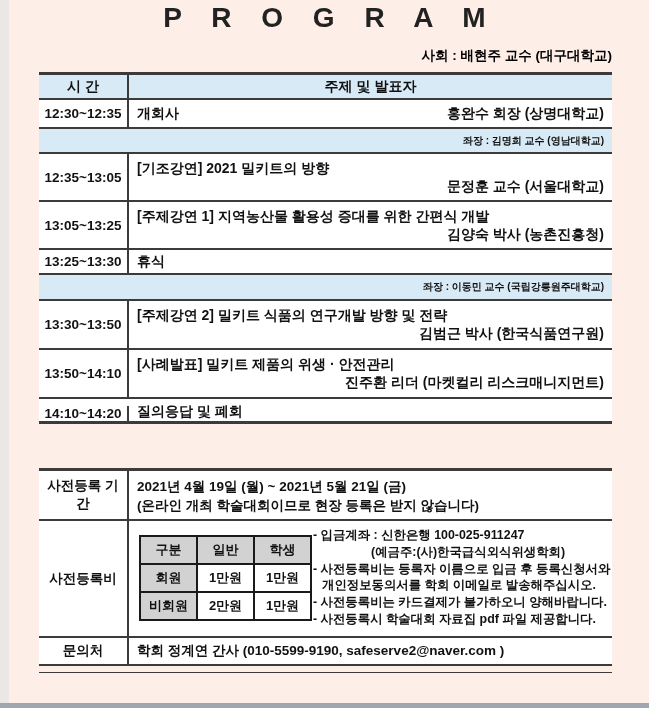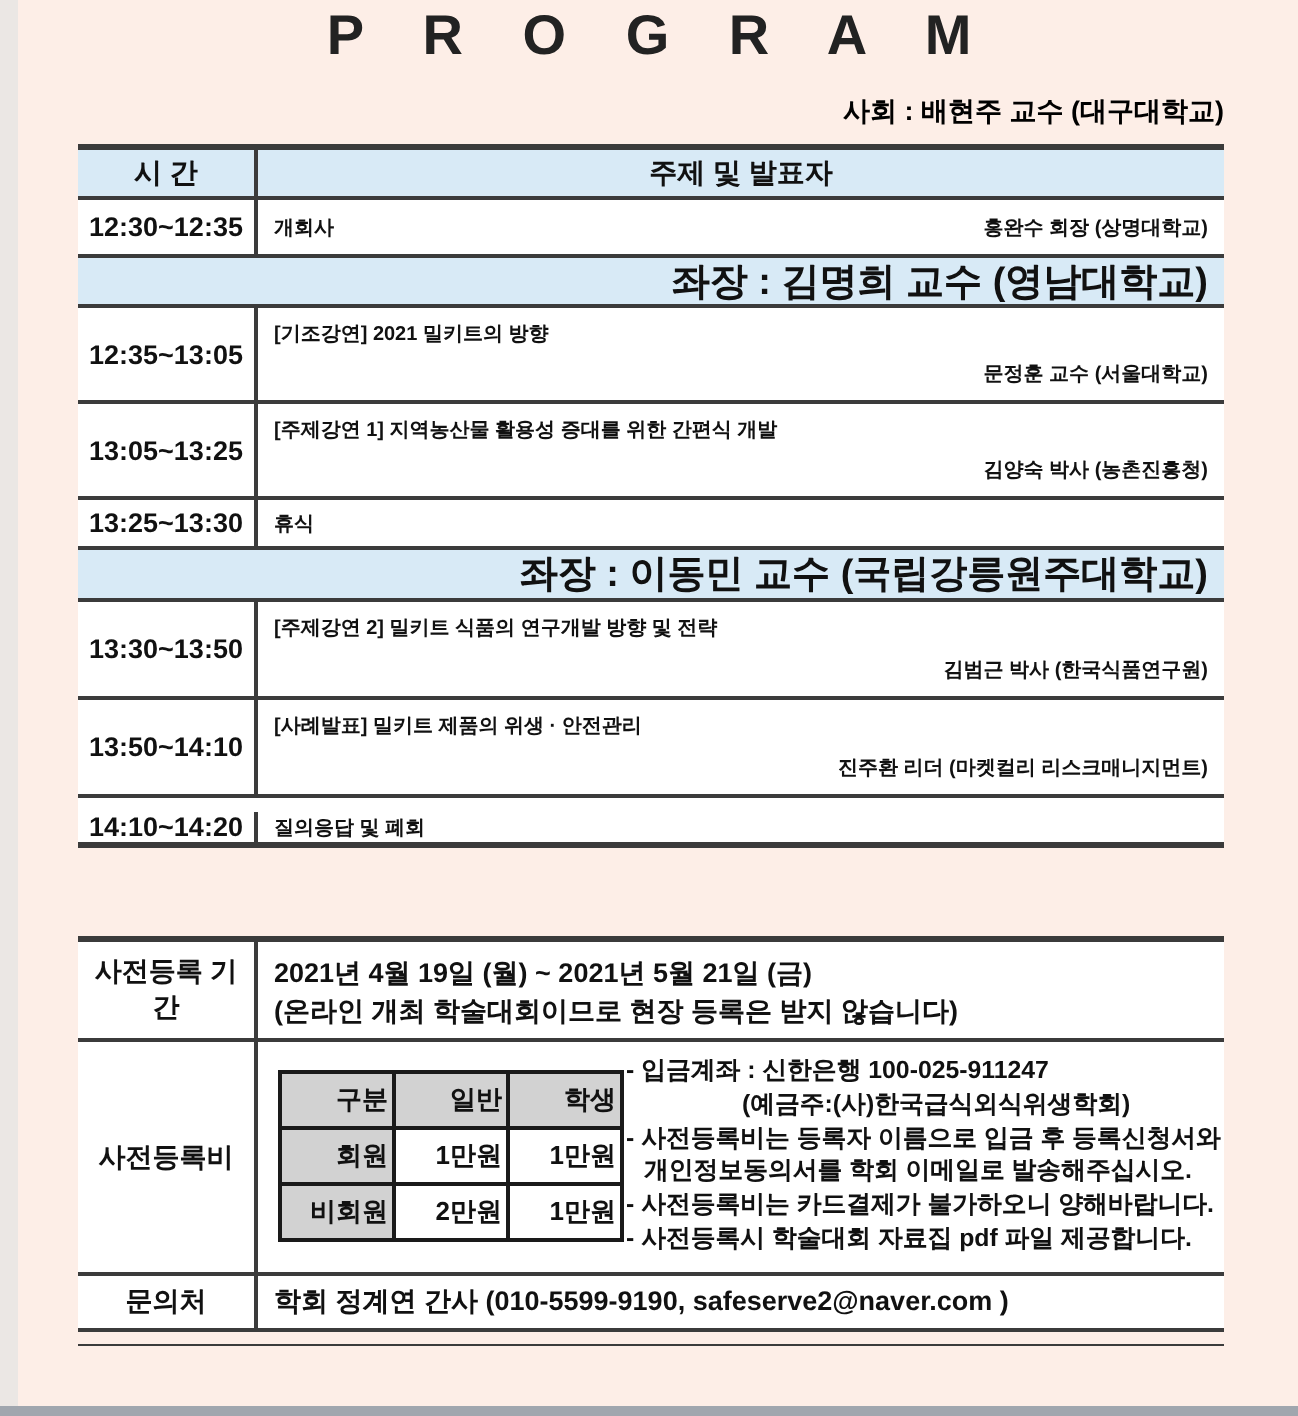--- a/index.html
+++ b/index.html
@@ -27,30 +27,30 @@
     border-top:3px solid #3b3b3b;border-bottom:3px solid #3b3b3b;
     background:#fff;
   }
   .srow{display:flex;box-sizing:border-box;}
   .srow + .srow{border-top:2px solid #3b3b3b;}
   .time{
     flex:0 0 90px;display:flex;align-items:center;justify-content:center;
     font-size:13.5px;font-weight:700;background:#fff;
     border-right:2px solid #3b3b3b;box-sizing:border-box;
   }
-  .content{flex:1;background:#fff;box-sizing:border-box;font-size:10px;font-weight:700;}
+  .content{flex:1;background:#fff;box-sizing:border-box;font-size:14px;font-weight:700;}
   .content.oneline{display:flex;align-items:center;justify-content:space-between;padding:0 8px;}
   .content.twoline{display:flex;flex-direction:column;justify-content:space-between;padding:6px 8px;}
   .content .line-presenter{text-align:right;}
   .srow.head .time,.srow.head .content{background:#d8eaf6;}
   .srow.head .content{display:flex;align-items:center;justify-content:center;font-size:14px;}
   .srow.head .time{font-size:14px;}
   .chair{
     flex:1;background:#d8eaf6;display:flex;align-items:center;justify-content:flex-end;
-    padding-right:8px;font-size:19px;font-weight:700;box-sizing:border-box;
+    padding-right:8px;font-size:10px;font-weight:700;box-sizing:border-box;
   }
   .h26{height:23px;} .h31{height:29px;text-align:right;} .h27{height:25px;} .h28{height:26px;}
   .h50{height:48px;} .h51{height:49px;} .hlast{height:24px;align-items:flex-end;}
 
   
   .reg{
     position:absolute;left:39px;top:468px;width:573px;
     border-top:3px solid #3b3b3b;background:#fff;
   }
   .reg-row{display:flex;border-bottom:2px solid #3b3b3b;box-sizing:border-box;}
@@ -59,21 +59,21 @@
     flex:0 0 90px;display:flex;align-items:center;justify-content:center;text-align:center;
     font-size:13.5px;font-weight:700;background:#fff;
     border-right:2px solid #3b3b3b;box-sizing:border-box;padding:0 2px;
   }
   .reg-content{flex:1;background:#fff;box-sizing:border-box;}
   .period-content{padding:6px 8px;font-size:13.5px;font-weight:700;line-height:19px;}
   .fee-row{height:117px;}
   .fee-content{position:relative;}
   .fee-table{position:absolute;left:10px;top:14px;border-collapse:collapse;}
   .fee-table td{
-    border:2px solid #1a1a1a;width:51px;height:26px;text-align:right;
+    border:2px solid #1a1a1a;width:51px;height:26px;text-align:center;
     font-size:13px;font-weight:700;background:#fff;padding:0 2px;
   }
   .fee-table td.gray{background:#d2d2d2;}
   .notes{
     position:absolute;left:184px;top:6px;width:300px;
     font-size:12.4px;font-weight:700;line-height:16.8px;white-space:nowrap;
   }
   .notes .indent{padding-left:58px;}
   .notes .indent2{padding-left:9px;}
   .contact-row{height:28px;}

